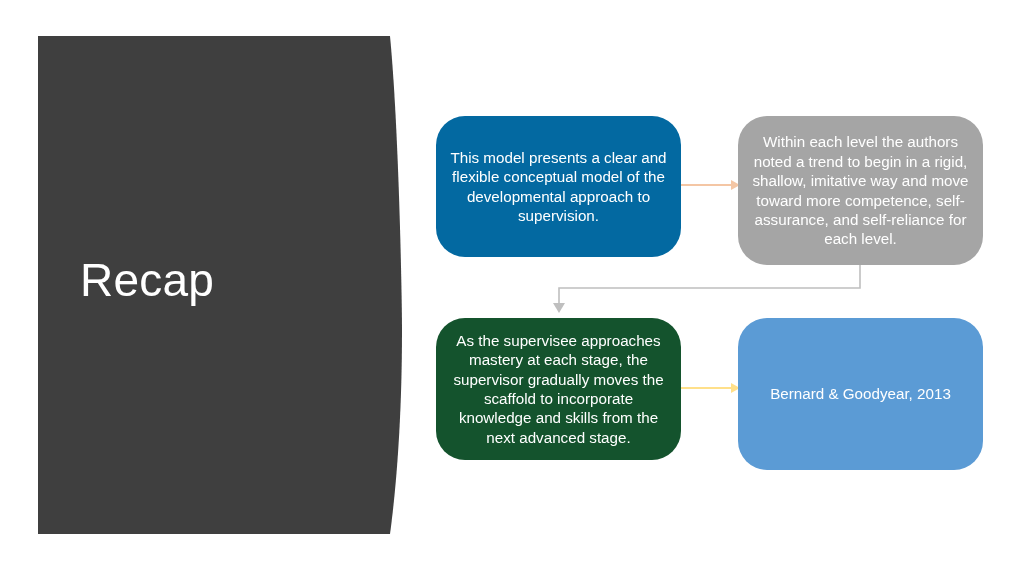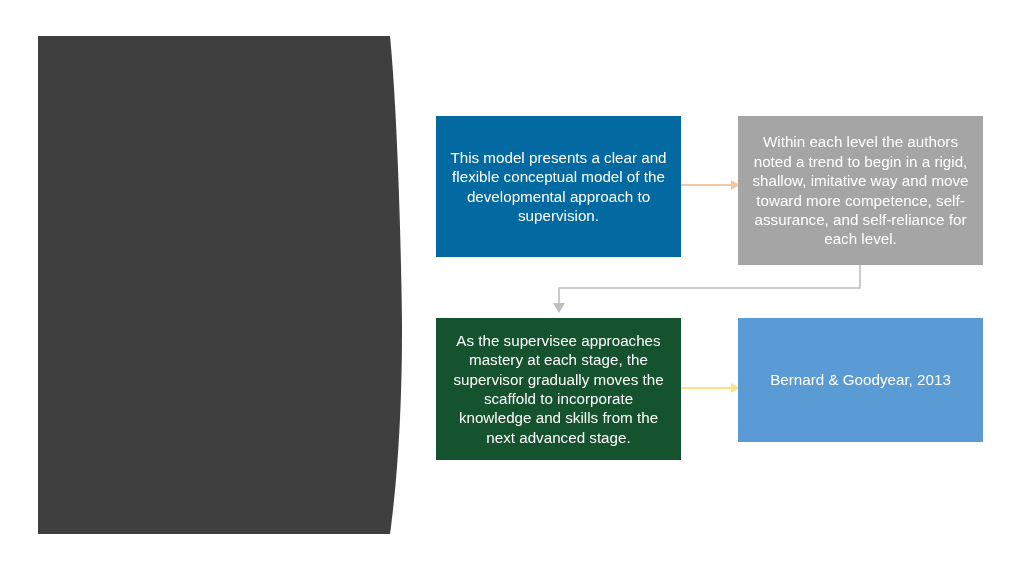--- a/index.html
+++ b/index.html
@@ -46,20 +46,21 @@
     position: absolute;
     box-sizing: border-box;
     display: flex;
     align-items: center;
     justify-content: center;
     text-align: center;
     color: #ffffff;
     font-size: 15.2px;
     line-height: 1.28;
     padding: 6px 10px;
+    border-radius: 29px;
   }
   .flow-box .box-text {
     display: block;
     width: 100%;
   }
 
   #box-orange {
     left: 436px;  top: 116px;
     width: 245px; height: 141px;
     background: #0369a1;
@@ -69,40 +70,41 @@
     width: 245px; height: 149px;
     background: #A5A5A5;
   }
   #box-yellow {
     left: 436px;  top: 318px;
     width: 245px; height: 142px;
     background: #14532d;
   }
   #box-blue {
     left: 738px;  top: 318px;
-    width: 245px; height: 124px;
+    width: 245px; height: 152px;
     background: #5B9BD5;
   }
 
   
   #connectors {
     position: absolute;
     left: 0; top: 0;
     width: 1024px; height: 576px;
     pointer-events: none;
   }
 </style>
 </head>
 <body>
 
 <div id="slide">
 
   <svg id="title-shape" viewBox="0 0 1024 576">
     <path d="M 38 36 L 390 36 C 399 130 402 300 402 330 C 402 420 396 490 390 534 L 38 534 Z" fill="#3F3F3F"></path>
   </svg>
+  <div id="title-text">Recap</div>
 
   <svg id="connectors" viewBox="0 0 1024 576">
 
     <g>
       <line x1="681" y1="185" x2="731" y2="185" stroke="#F4C6A4" stroke-width="2"></line>
       <path d="M 731 180 L 740 185 L 731 190 Z" fill="#F4C6A4"></path>
     </g>
 
     <g>
       <polyline points="860,265 860,288 559,288 559,303" fill="none" stroke="#BFBFBF" stroke-width="1.6"></polyline>

